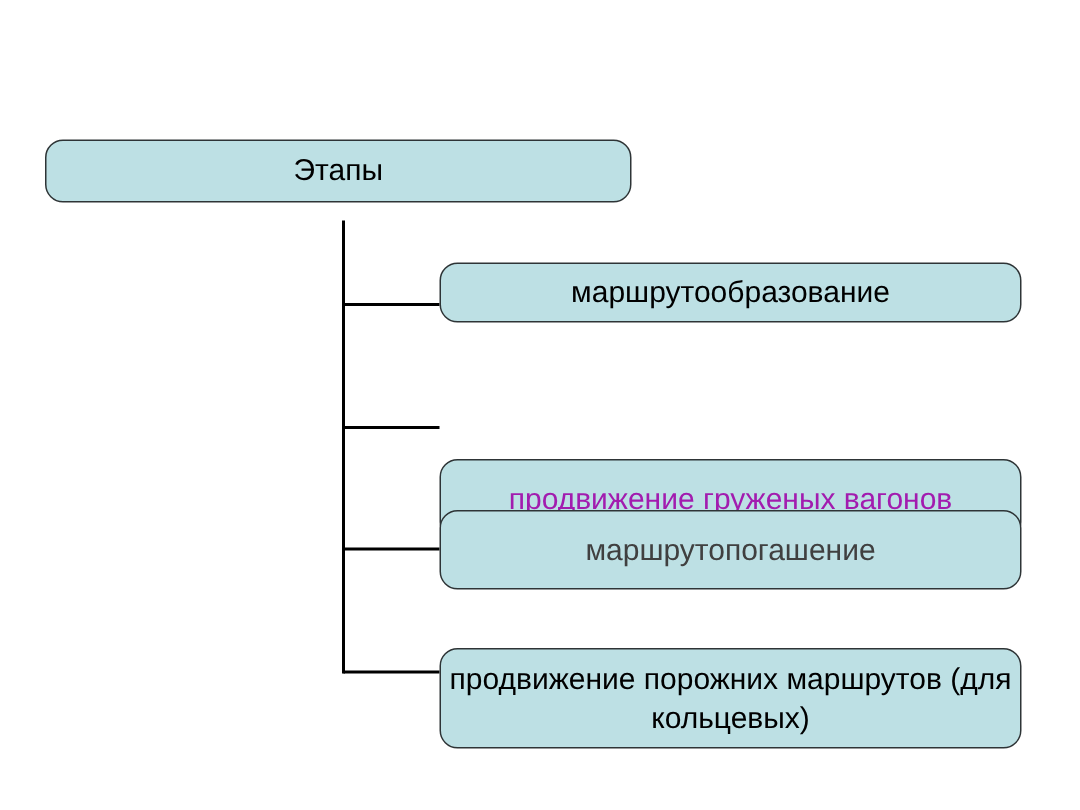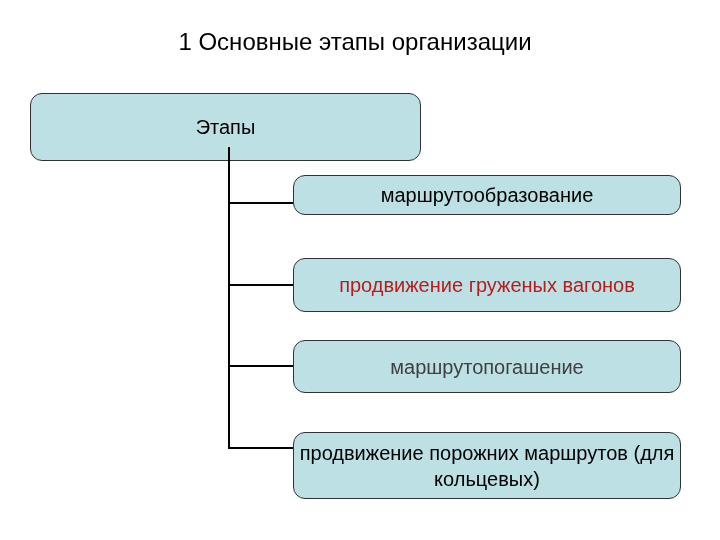--- a/index.html
+++ b/index.html
@@ -31,21 +31,21 @@
     justify-content: center;
     text-align: center;
     font-size: 20px;
     line-height: 26px;
     padding: 1px 2px;
   }
   .root-node {
     left: 30px;
     top: 93px;
     width: 391px;
-    height: 68px;
+    height: 42px;
   }
   .stage-node {
     left: 293px;
     width: 388px;
   }
   .stage-0 { top: 175px; height: 40px; }
   .stage-1 { top: 258px; height: 54px; }
   .stage-2 { top: 340px; height: 53px; }
   .stage-3 { top: 432px; height: 67px; }
   .connector {
@@ -66,38 +66,37 @@
   .branch-1 { top: 284px; }
   .branch-2 { top: 365px; }
   .branch-3 { top: 447px; }
 </style>
 </head>
 <body>
 
 <div class="slide">
 
   <div class="title">
-    <div>1 Основные этапы организации</div>
   </div>
 
   <div class="node root-node" style="border: 1.5px solid rgb(46, 52, 54); background: rgb(189, 224, 228); color: rgb(0, 0, 0);">
     <span>Этапы</span>
   </div>
 
   <div class="connector trunk" style="background: rgb(0, 0, 0);"></div>
   <div class="connector branch branch-0" style="background: rgb(0, 0, 0);"></div>
   <div class="connector branch branch-1" style="background: rgb(0, 0, 0);"></div>
   <div class="connector branch branch-2" style="background: rgb(0, 0, 0);"></div>
   <div class="connector branch branch-3" style="background: rgb(0, 0, 0);"></div>
 
   <div class="node stage-node stage-0" style="border: 1.5px solid rgb(46, 52, 54); background: rgb(189, 224, 228); color: rgb(0, 0, 0);">
     <span>маршрутообразование</span>
   </div>
 
-  <div class="node stage-node stage-1" style="border: 1.5px solid rgb(46, 52, 54); background: rgb(189, 224, 228); color: #b91c1c;">
+  <div class="node stage-node stage-1" style="border: 1.5px solid rgb(46, 52, 54); background: rgb(189, 224, 228); color: #a21caf; margin-top: 48px;">
     <span>продвижение груженых вагонов</span>
   </div>
 
   <div class="node stage-node stage-2" style="border: 1.5px solid rgb(46, 52, 54); background: rgb(189, 224, 228); color: #404040;">
     <span>маршрутопогашение</span>
   </div>
 
   <div class="node stage-node stage-3" style="border: 1.5px solid rgb(46, 52, 54); background: rgb(189, 224, 228); color: rgb(0, 0, 0);">
     <span>продвижение порожних маршрутов (для кольцевых)</span>
   </div>

